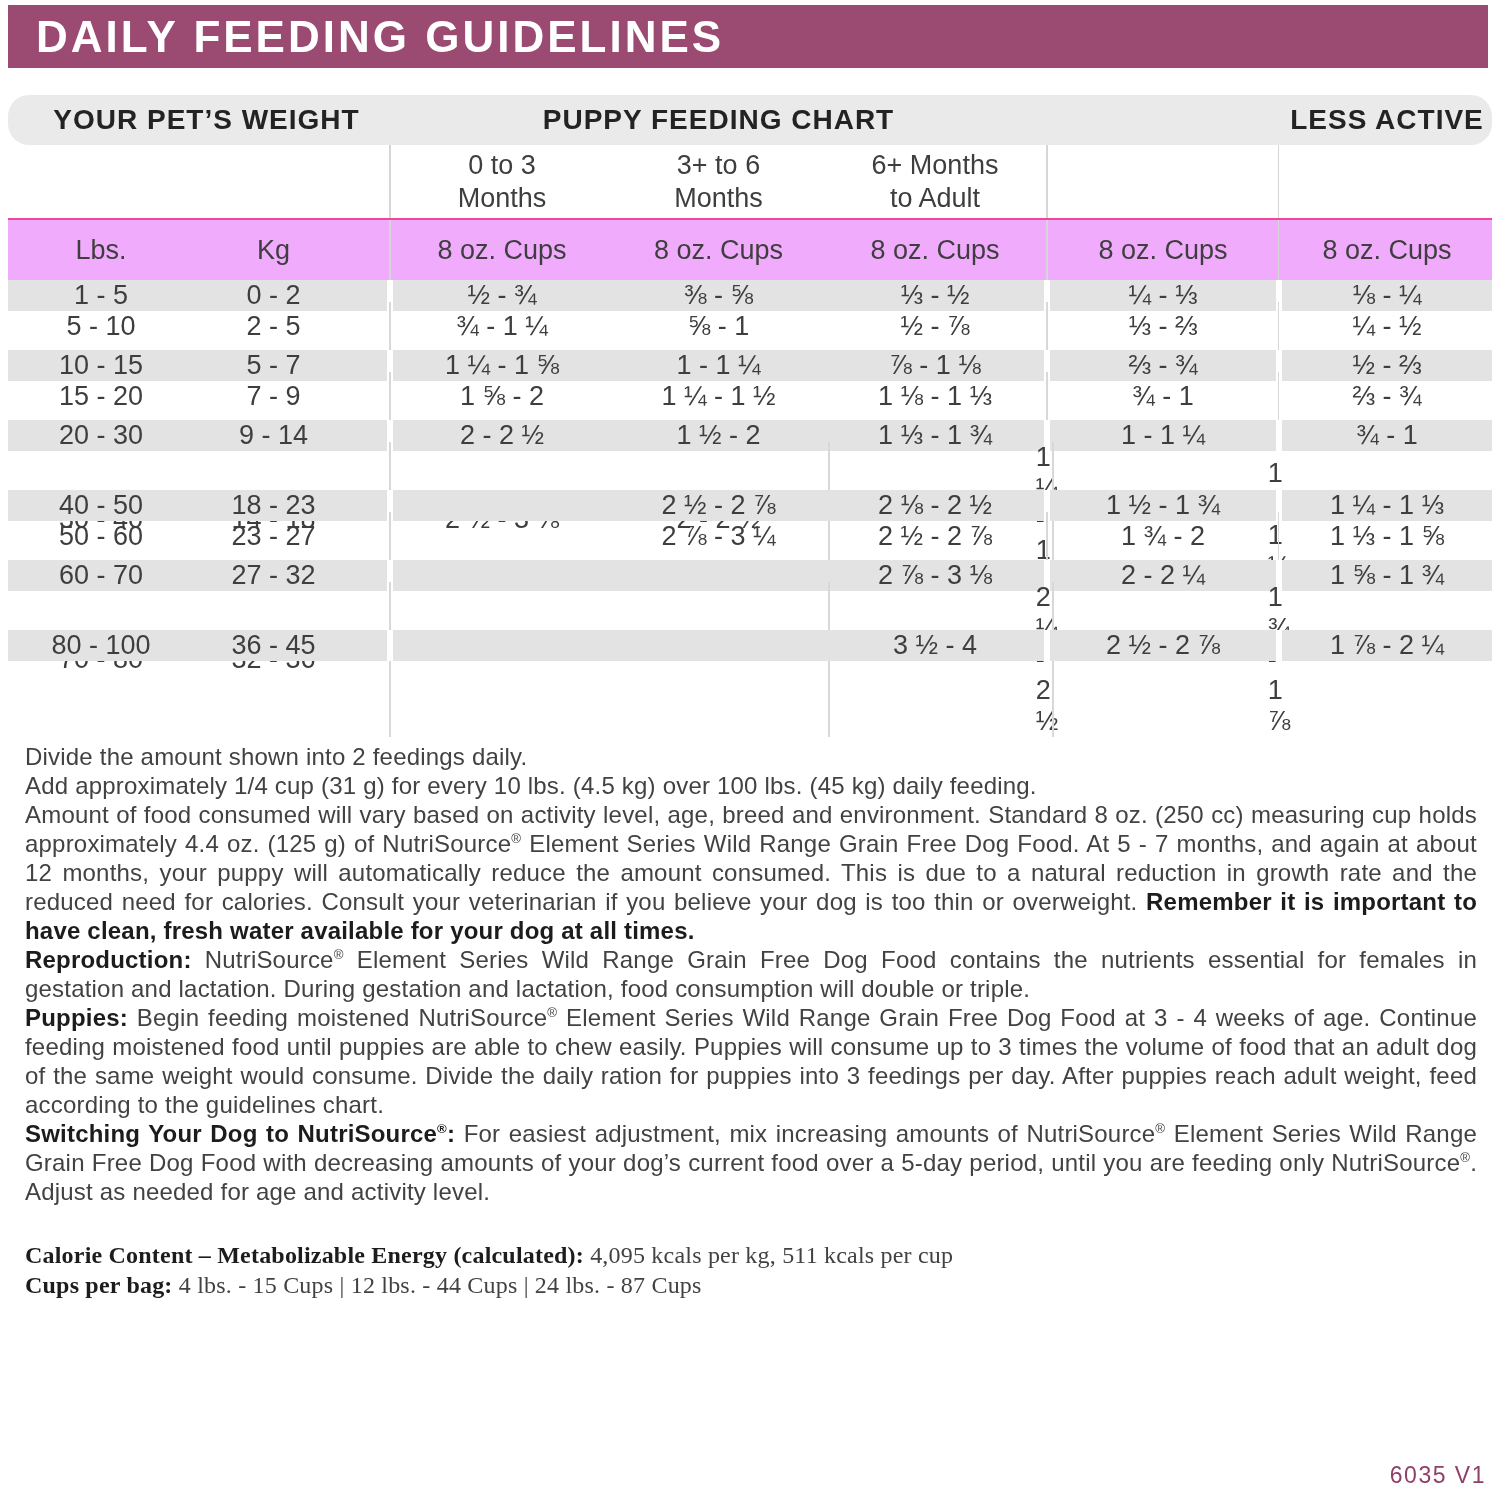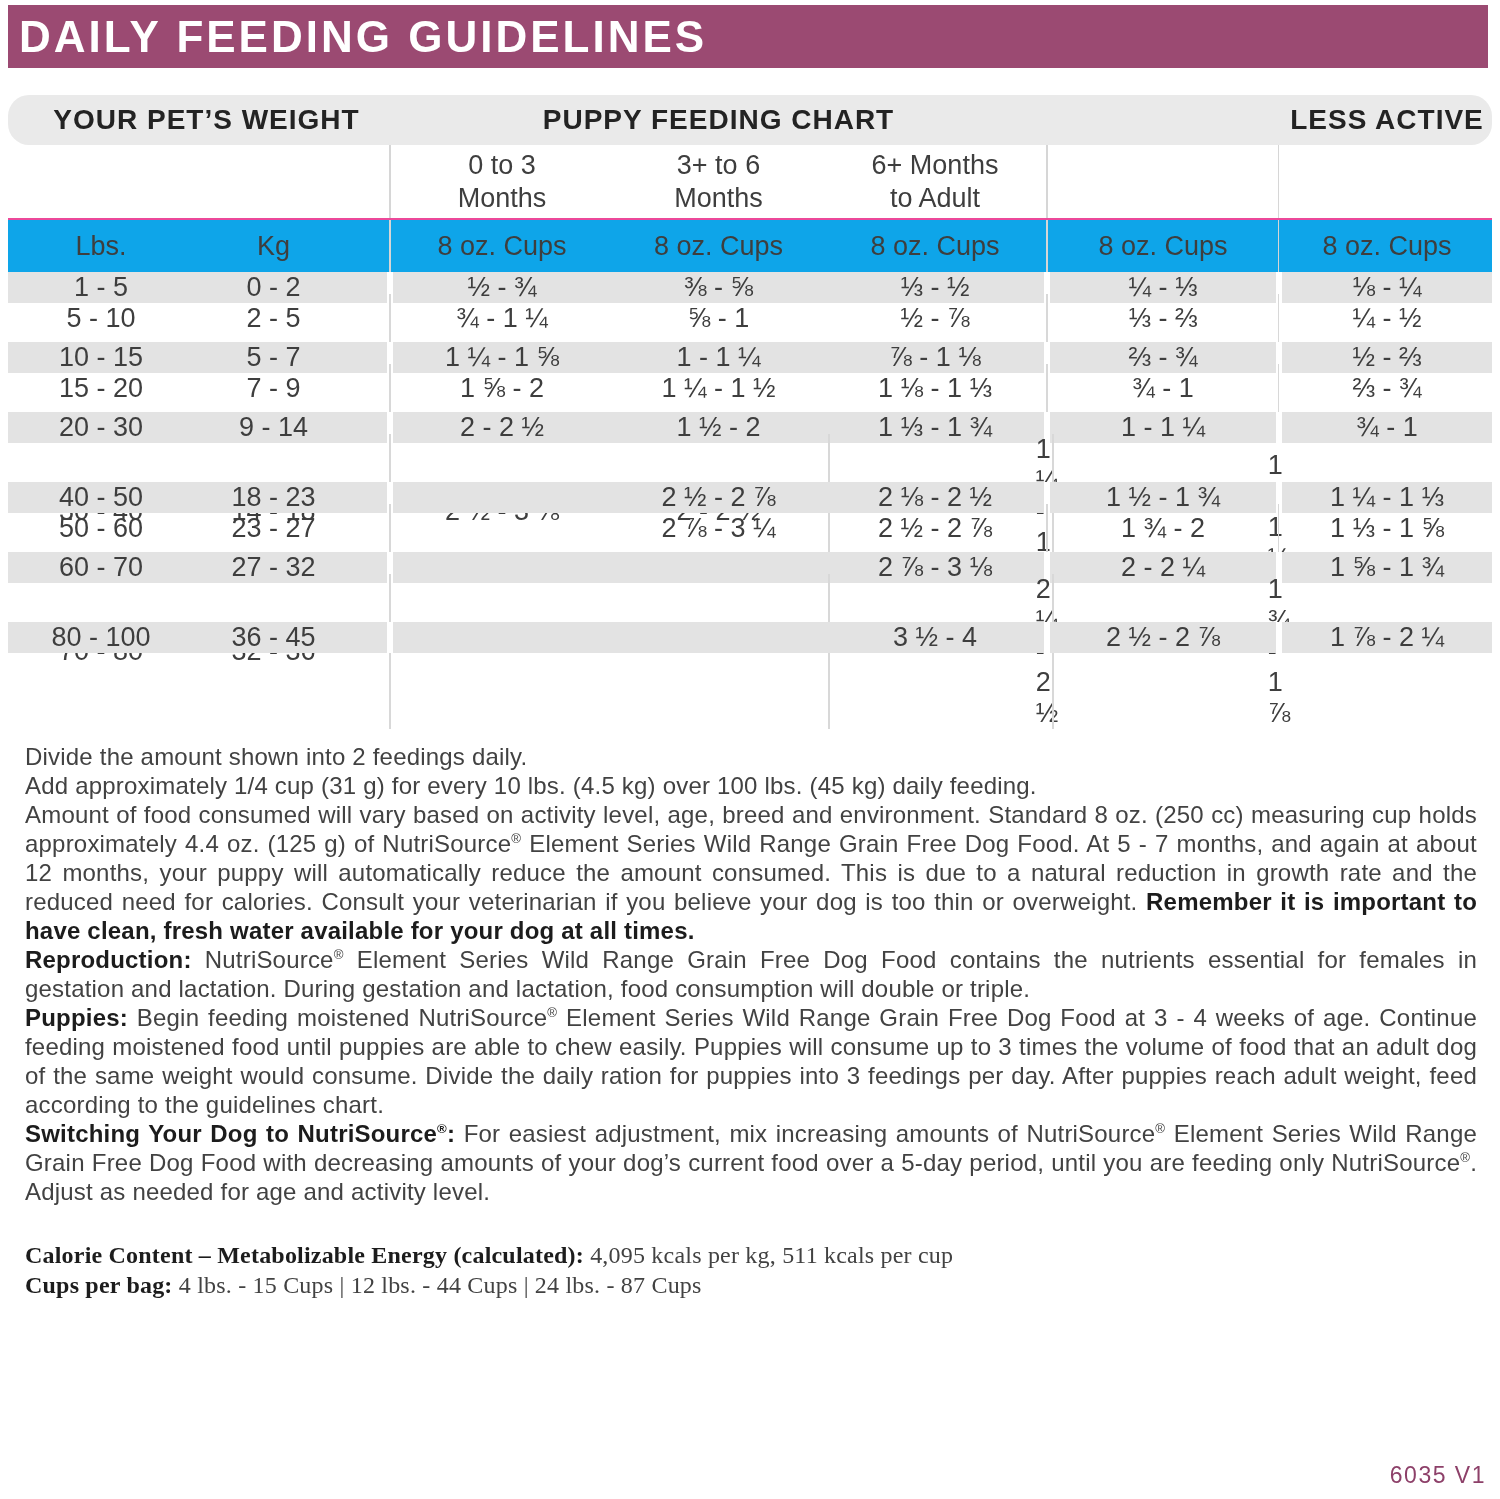--- a/index.html
+++ b/index.html
@@ -9,21 +9,21 @@
     background:#ffffff;
     font-family:"Liberation Sans","DejaVu Sans",sans-serif;
     color:#3a3a3a;
     overflow:hidden;
   }
   
   .titlebar{
     position:absolute;left:8px;top:5px;width:1480px;height:63px;
     background:#9b4a72;
     display:flex;align-items:center;
-    box-sizing:border-box;padding-left:11px;
+    box-sizing:border-box;padding-left:28px;
   }
   .titlebar h1{
     margin:0;color:#ffffff;font-size:44px;font-weight:bold;letter-spacing:3px;
   }
   
   .cols{
     display:grid;
     grid-template-columns:186px 193px 6px 218px 215px 218px 6px 226px 6px 210px;
   }
   .tablewrap{position:absolute;left:8px;top:95px;width:1484px;}
@@ -34,21 +34,21 @@
   .gh-weight{grid-column:1/3;padding-left:18px;}
   .gh-puppy{grid-column:4/7;}
   .gh-adult{grid-column:8/9;}
   .gh-less{grid-column:10/11;}
   
   .months{height:73px;border-bottom:2px solid #ec4899;background:#fff;}
   .mcell{display:flex;align-items:center;justify-content:center;text-align:center;
          font-size:27px;line-height:33px;color:#3e3e3e;white-space:pre-line;}
   .m-weight{grid-column:1/3;}
   
-  .units{height:52px;background:#0ea5e9;}
+  .units{height:60px;background:#f0abfc;}
   .ucell{display:flex;align-items:center;justify-content:center;
          font-size:27px;color:#3e3e3e;}
   
   .vline{
     background:linear-gradient(to right,transparent 2px,#d6d6d6 2px,#d6d6d6 3.5px,transparent 3.5px);
   }
   
   .trow{background:#fff;}
   .trow .cell{display:flex;align-items:center;justify-content:center;
               font-size:27px;color:#3e3e3e;}

